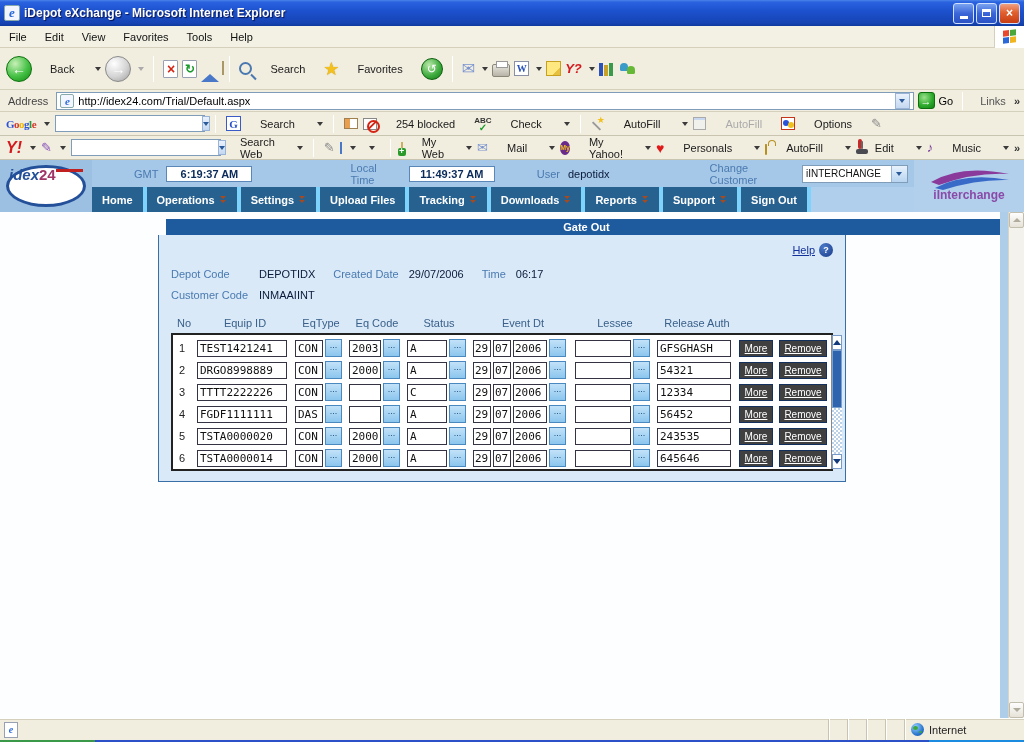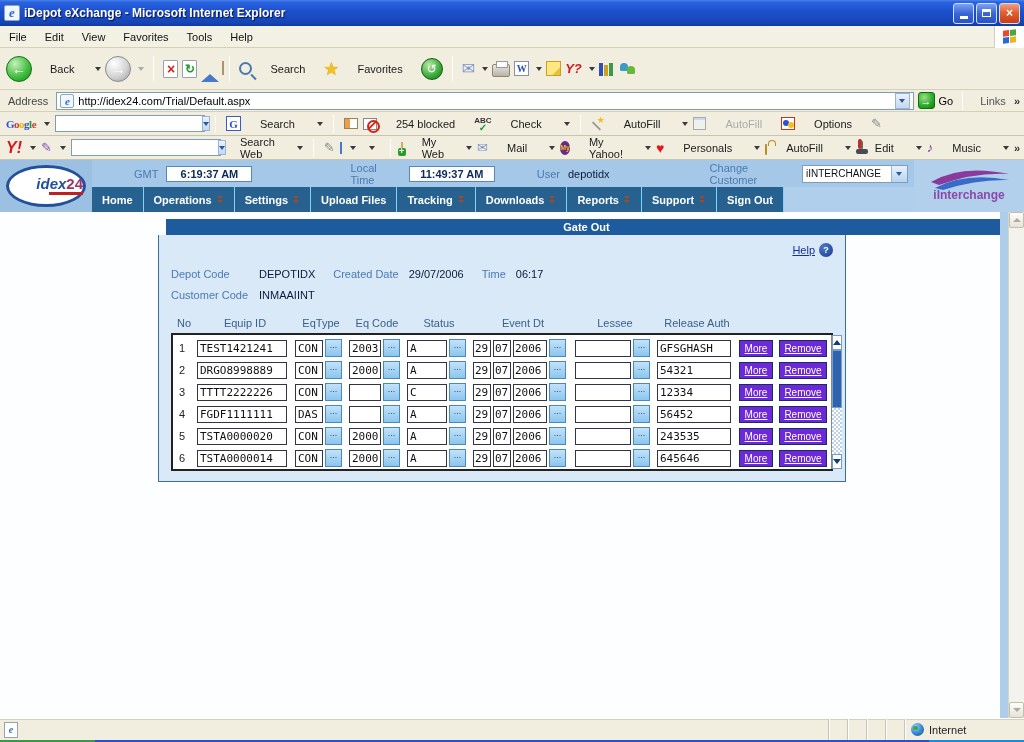--- a/index.html
+++ b/index.html
@@ -110,36 +110,36 @@
   .bag { width:12px; height:11px; background:#f0d878; border:1px solid #b89020; border-radius:1px 1px 2px 2px; position:relative; margin-top:3px; }
   .bag::before { content:""; position:absolute; width:6px; height:5px; border:1px solid #b89020; border-bottom:0; border-radius:4px 4px 0 0; left:2px; top:-5px; }
   .joy { width:13px; height:13px; position:relative; }
   .joy::before { content:""; position:absolute; bottom:0; width:12px; height:5px; background:#4a4a52; border-radius:2px; }
   .joy::after { content:""; position:absolute; left:5px; top:0; width:2px; height:8px; background:#666; box-shadow:-2px -1px 0 1px #c82828; border-radius:1px; }
   .note-m { color:#7a3a9a; font-size:13px; font-weight:bold; }
 
   
   .apphead { height:52px; display:flex; background:#a6c8e8; }
   .logo-block { width:92px; height:52px; background:#9cc0e2; display:flex; align-items:center; justify-content:center; }
-  .idex-oval { width:80px; height:42px; background:#fff; border:3px solid #24509a; border-radius:50%; display:flex; align-items:flex-end; justify-content:center; flex-direction:column; }
+  .idex-oval { width:80px; height:42px; background:#fff; border:3px solid #24509a; border-radius:50%; display:flex; align-items:flex-start; justify-content:center; flex-direction:row; }
   .idex-oval .t1 { font-size:15px; font-weight:bold; font-style:italic; color:#24509a; line-height:14px; }
   .idex-oval .t1 b { color:#a03468; font-style:normal; }
   .idex-oval .bar { width:34px; height:3px; background:#c02020; margin-top:1px; }
   .head-right { flex:1; display:flex; flex-direction:column; }
   .head-strip { height:27px; display:flex; align-items:center; gap:8px; padding:0 6px; color:#4a7ab0; }
   .timebox { background:#fff; border:1px solid #5a86b8; padding:1px 8px; color:#0a2a5a; font-weight:bold; min-width:86px; text-align:center; }
   .uval { color:#0a1a3a; }
   .cust-select { width:112px; height:18px; background:#fff; border:1px solid #7f9db9; display:flex; align-items:center; }
   .cust-select .txt { flex:1; padding:0 3px; font-size:10px; color:#111; }
   .cust-select .arr { width:16px; height:16px; background:linear-gradient(#e8f2fc,#b8d4f0); border-left:1px solid #9ab4d8; display:flex; align-items:center; justify-content:center; }
   .brand-area { width:110px; display:flex; flex-direction:column; align-items:center; justify-content:center; background:#b2d0ec; }
   .brand-txt { color:#8a4aa8; font-weight:bold; font-size:12px; margin-top:-4px; }
   .navrow { height:25px; display:flex; align-items:stretch; background:#b0cfec; }
   .navitems { display:flex; background:#26618f; }
-  .nav-item { display:flex; align-items:center; padding:0 10px; color:#fff; font-weight:bold; border-right:1px solid #7dd3fc; cursor:pointer; white-space:nowrap; }
+  .nav-item { display:flex; align-items:center; padding:0 10px; color:#fff; font-weight:bold; border-right:4px solid #7dd3fc; cursor:pointer; white-space:nowrap; }
   .chev { display:inline-block; width:7px; height:8px; margin-left:5px; position:relative; }
   .chev::before,.chev::after { content:""; position:absolute; left:0; border-left:3px solid transparent; border-right:3px solid transparent; border-top:3px solid #a84a1e; }
   .chev::before { top:0; } .chev::after { top:4px; }
 
   
   .viewport { height:506px; display:flex; }
   .content { width:1000px; background:#fdfeff; overflow:hidden; }
   .bluestrip { width:8px; background:#aecde9; }
   .pscroll { width:16px; background:#f3f2ec; border-left:1px solid #d8d4c8; display:flex; flex-direction:column; justify-content:space-between; }
   .ps-btn { height:16px; background:linear-gradient(#fefefe,#e6e2d8); border:1px solid #c2beae; border-radius:2px; display:flex; align-items:center; justify-content:center; }
@@ -160,21 +160,21 @@
   .col-headers div { text-align:center; } .col-headers div:first-child { text-align:left; }
 
   .tablebox { border:2px solid #222; background:#fff; display:flex; height:138px; }
   .rows { flex:1; padding:2px 0 0 4px; }
   .trow { height:22px; } .trow .c { display:flex; align-items:center; gap:2px; }
   .trow .no { color:#222; padding-left:2px; }
   .ti { height:17px; border:1px solid #334; background:#fff; font-family:"DejaVu Sans Mono", monospace; font-size:11px; padding:0 2px; color:#111; }
   .ti.equip{width:90px}.ti.w28{width:28px}.ti.w32{width:32px}.ti.w40{width:40px}
   .ti.w18{width:18px; padding:0 1px}.ti.w34{width:34px; padding:0 1px}.ti.w56{width:56px}.ti.w74{width:74px}
   .dots { width:17px; height:18px; background:linear-gradient(#c2e2f8,#8cc6ee); border:1px solid #4a88c0; color:#1a4a7a; font-size:9px; line-height:5px; padding:0 0 6px; cursor:pointer; }
-  .mini { background:#6d28d9; color:#fff; text-decoration:underline; border:1px solid #14305c; height:17px; font-size:10px; padding:0 3px; min-width:34px; cursor:pointer; font-family:"Liberation Sans",sans-serif; }
+  .mini { background:#404040; color:#fff; text-decoration:underline; border:1px solid #14305c; height:17px; font-size:10px; padding:0 3px; min-width:34px; cursor:pointer; font-family:"Liberation Sans",sans-serif; }
   .mini.wide { min-width:48px; }
 
   .iscroll { width:17px; display:flex; flex-direction:column; border-left:1px solid #888; }
   .isb-btn { height:15px; background:#fff; border:1px solid #7a9ac8; display:flex; align-items:center; justify-content:center; }
   .isb-btn i { width:0; height:0; border-left:4px solid transparent; border-right:4px solid transparent; }
   .isb-btn .up { border-bottom:5px solid #123a7a; } .isb-btn .down { border-top:5px solid #123a7a; }
   .isb-thumb { height:58px; background:#2f63ae; border:1px solid #7aa0d0; }
   .isb-track { flex:1; background-color:#fff;
     background-image:linear-gradient(45deg,#bcd2e8 25%,transparent 25%,transparent 75%,#bcd2e8 75%),
                      linear-gradient(45deg,#bcd2e8 25%,transparent 25%,transparent 75%,#bcd2e8 75%);

